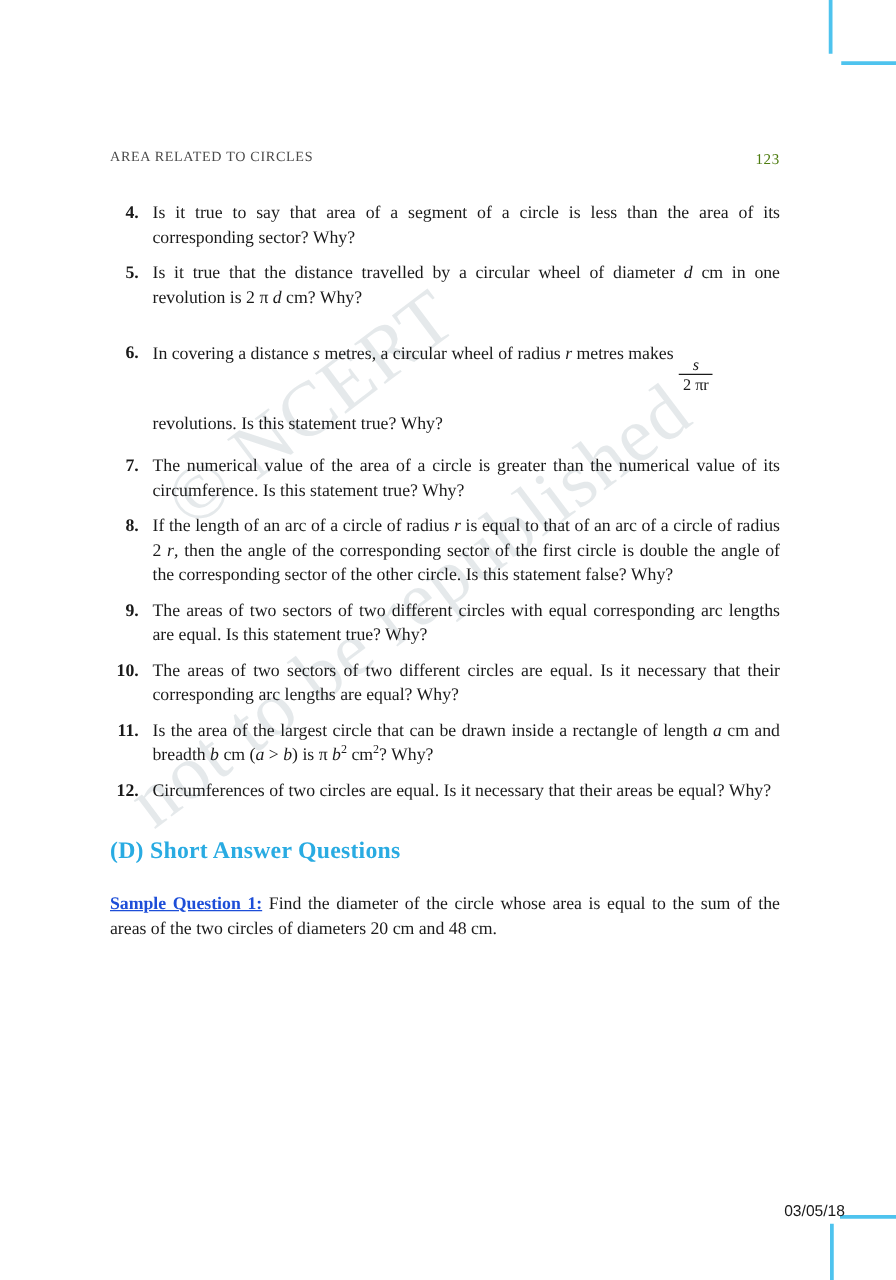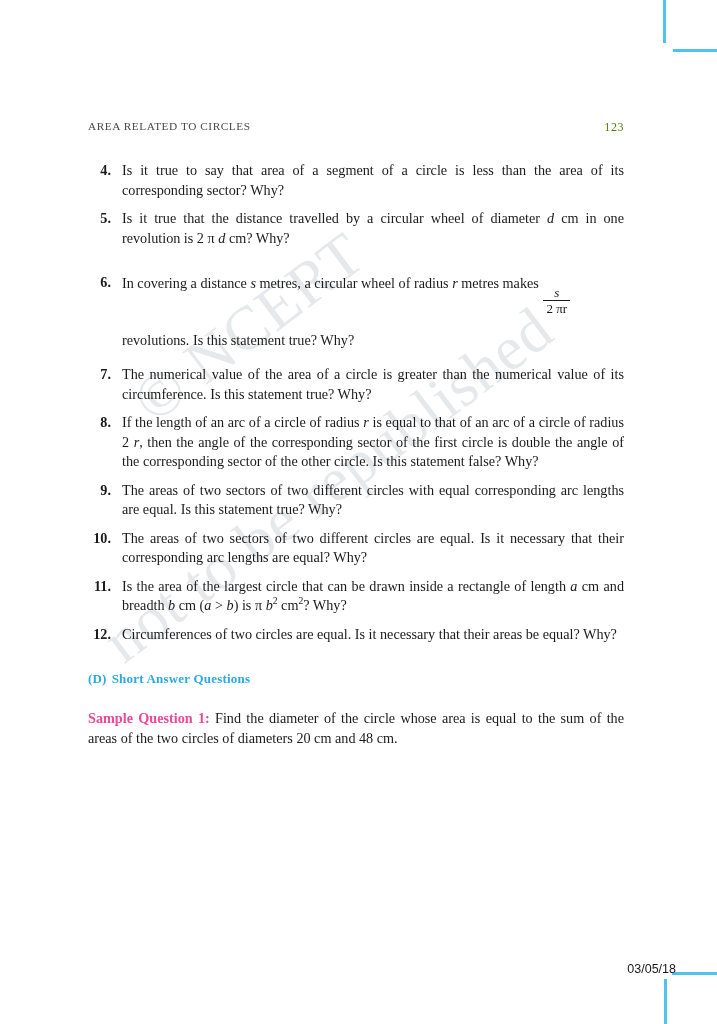--- a/index.html
+++ b/index.html
@@ -120,37 +120,38 @@
     white-space: nowrap;
   }
 
   
   .q6-line2 { margin-top: 14px; display: block; }
 
   
   .section-head {
     color: #29abe2;
     font-weight: bold;
-    font-size: 13px;
+    font-size: 19px;
     margin-top: 27px;
     margin-bottom: 0;
     letter-spacing: 0.2px;
   }
   .section-head .lbl { margin-right: 5px; }
 
   
   .sample {
     margin-top: 22px;
     font-size: 14.2px;
     line-height: 19.5px;
     text-align: justify;
   }
   .sample .sq-label {
-    color: #ec4899;
+    color: #1d4ed8;
     font-weight: bold;
+    text-decoration: underline;
   }
 
   
   .footer-date {
     position: absolute;
     left: 0;
     top: 962px;
     width: 632px;
     text-align: right;
     font-family: "Liberation Sans", "DejaVu Sans", sans-serif;

